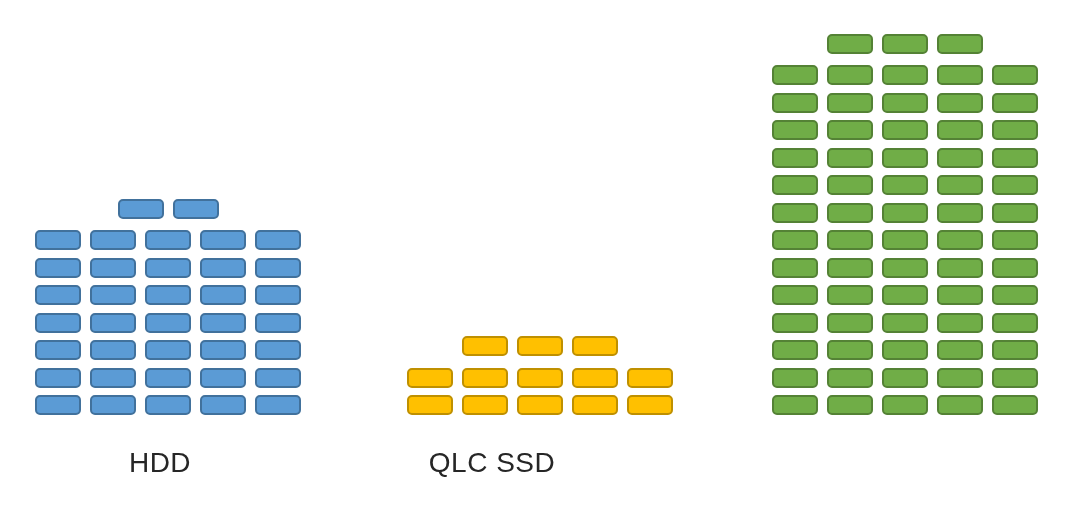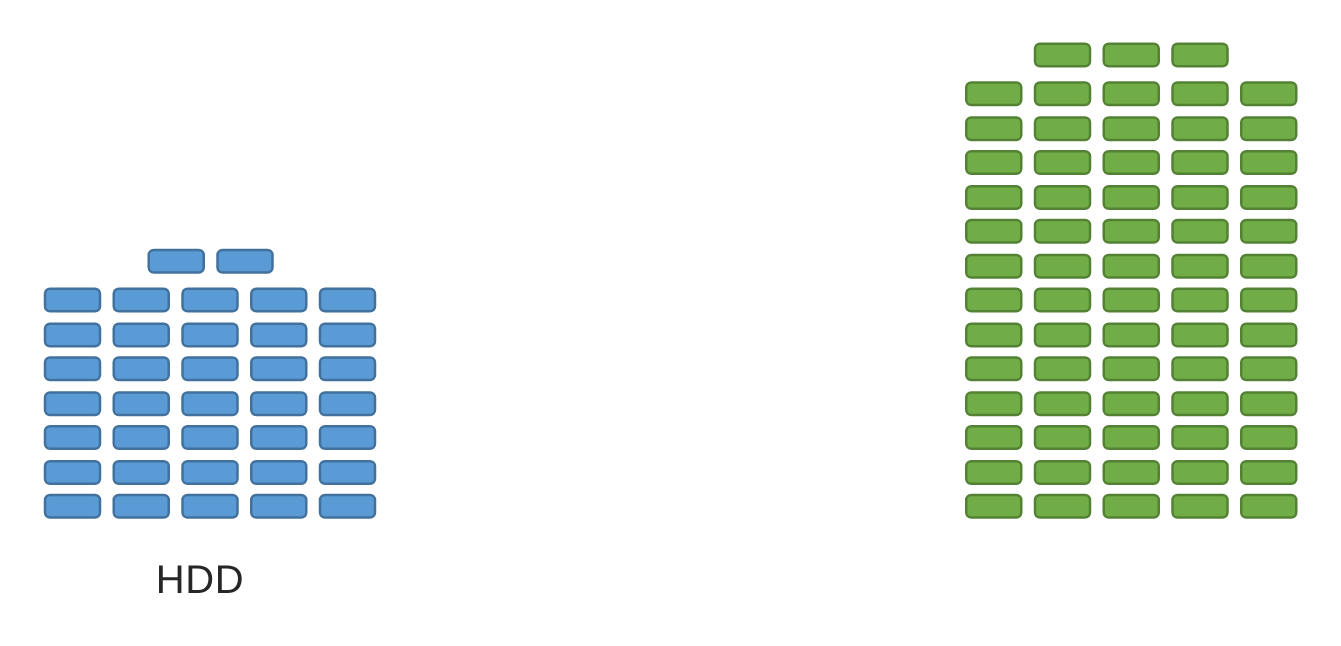--- a/index.html
+++ b/index.html
@@ -47,21 +47,21 @@
     box-sizing: border-box;
     border: 2px solid;
     border-radius: 5px;
   }
   .label {
     position: absolute;
     top: 446px;
     left: 0;
     width: 100%;
     text-align: center;
-    font-size: 32px;
+    font-size: 28px;
     line-height: 34px;
     color: #262626;
     letter-spacing: 0.5px;
   }
   .group-0 .label { transform: translateX(-8px); }
   .group-1 .label { transform: translateX(-48px); }
   .group-2 .label { transform: translateX(-37px); }
 </style>
 </head>
 <body>
@@ -120,20 +120,44 @@
           <div class="block" style="background: rgb(91, 155, 213); border-color: rgb(65, 113, 156);"></div>
           <div class="block" style="background: rgb(91, 155, 213); border-color: rgb(65, 113, 156);"></div>
           <div class="block" style="background: rgb(91, 155, 213); border-color: rgb(65, 113, 156);"></div>
           <div class="block" style="background: rgb(91, 155, 213); border-color: rgb(65, 113, 156);"></div>
           <div class="block" style="background: rgb(91, 155, 213); border-color: rgb(65, 113, 156);"></div>
         </div>
       </div>
     <div class="label">HDD</div>
   </div>
 
+  <div class="group group-1">
+    <div class="blocks">
+        <div class="block-row cap-row">
+          <div class="block" style="background: rgb(255, 192, 0); border-color: rgb(191, 144, 0);"></div>
+          <div class="block" style="background: rgb(255, 192, 0); border-color: rgb(191, 144, 0);"></div>
+          <div class="block" style="background: rgb(255, 192, 0); border-color: rgb(191, 144, 0);"></div>
+        </div>
+        <div class="block-row">
+          <div class="block" style="background: rgb(255, 192, 0); border-color: rgb(191, 144, 0);"></div>
+          <div class="block" style="background: rgb(255, 192, 0); border-color: rgb(191, 144, 0);"></div>
+          <div class="block" style="background: rgb(255, 192, 0); border-color: rgb(191, 144, 0);"></div>
+          <div class="block" style="background: rgb(255, 192, 0); border-color: rgb(191, 144, 0);"></div>
+          <div class="block" style="background: rgb(255, 192, 0); border-color: rgb(191, 144, 0);"></div>
+        </div>
+        <div class="block-row">
+          <div class="block" style="background: rgb(255, 192, 0); border-color: rgb(191, 144, 0);"></div>
+          <div class="block" style="background: rgb(255, 192, 0); border-color: rgb(191, 144, 0);"></div>
+          <div class="block" style="background: rgb(255, 192, 0); border-color: rgb(191, 144, 0);"></div>
+          <div class="block" style="background: rgb(255, 192, 0); border-color: rgb(191, 144, 0);"></div>
+          <div class="block" style="background: rgb(255, 192, 0); border-color: rgb(191, 144, 0);"></div>
+        </div>
+      </div>
+    <div class="label">QLC SSD</div>
+  </div>
 
   <div class="group group-2">
     <div class="blocks">
         <div class="block-row cap-row">
           <div class="block" style="background: rgb(112, 173, 71); border-color: rgb(84, 130, 53);"></div>
           <div class="block" style="background: rgb(112, 173, 71); border-color: rgb(84, 130, 53);"></div>
           <div class="block" style="background: rgb(112, 173, 71); border-color: rgb(84, 130, 53);"></div>
         </div>
         <div class="block-row">
           <div class="block" style="background: rgb(112, 173, 71); border-color: rgb(84, 130, 53);"></div>

